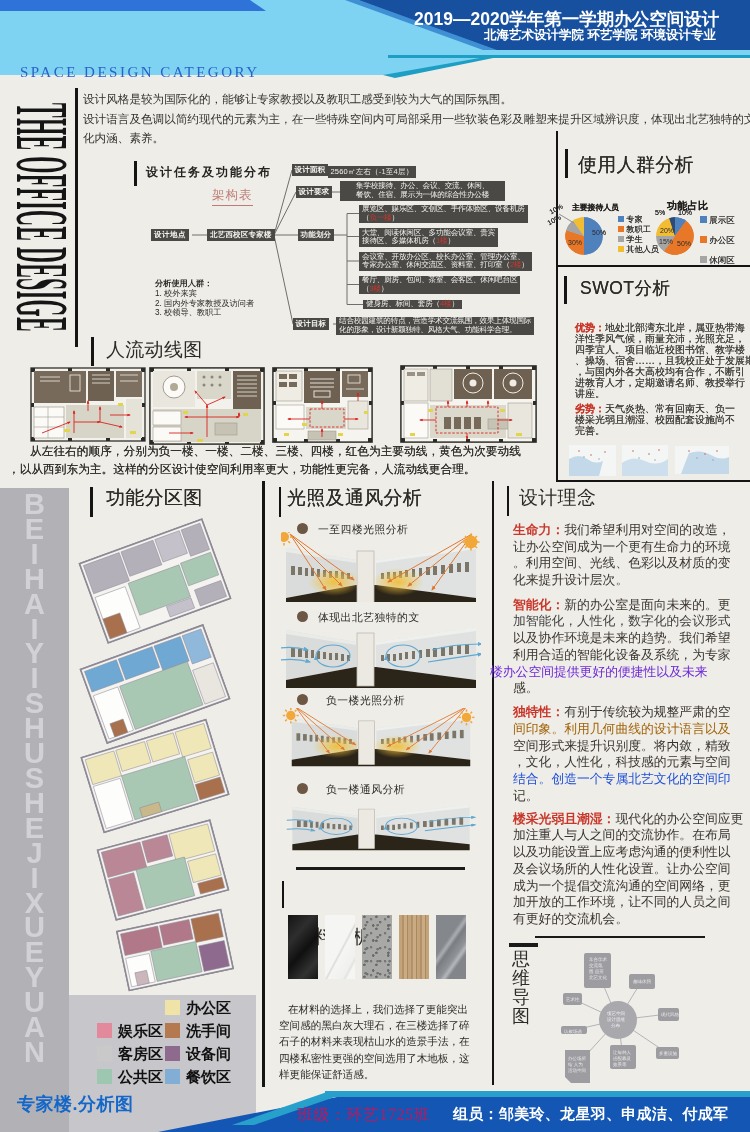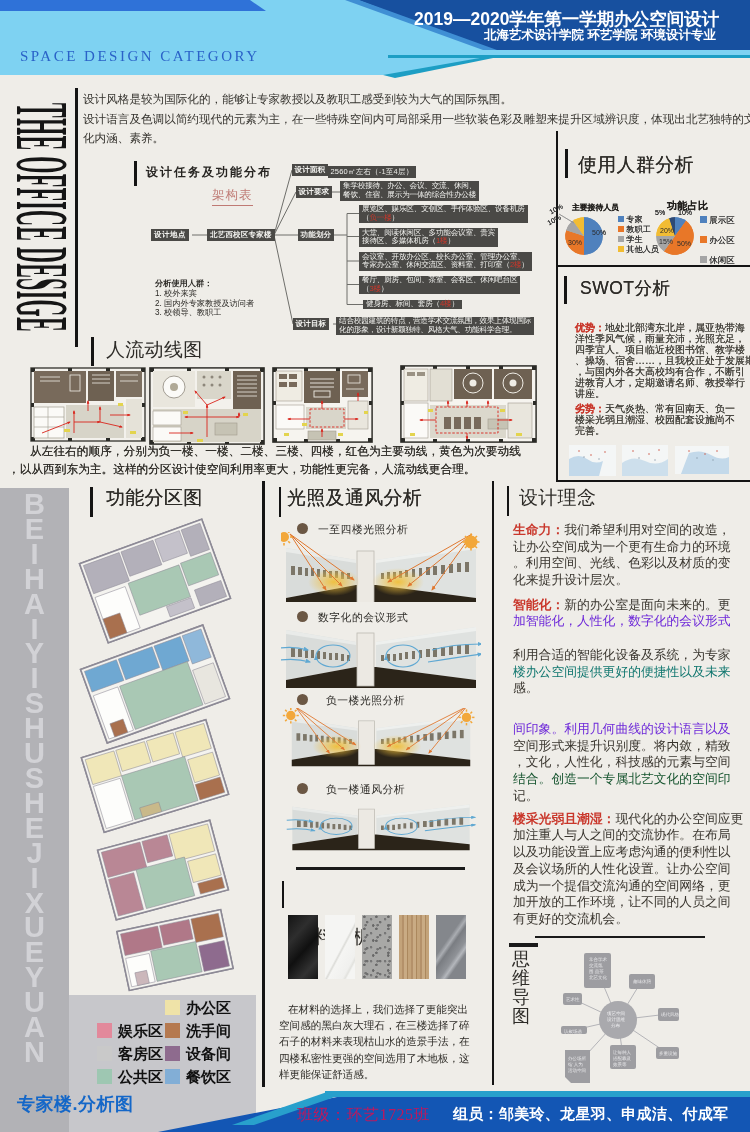--- a/index.html
+++ b/index.html
@@ -12,21 +12,21 @@
 </style></head><body>
 <div id="page">
 
 <div class="abs" style="left:0;top:0;width:750px;height:58px;background:#7ed2f2"></div>
 <div class="abs" style="left:0;top:58px;width:482px;height:17px;background:#7ed2f2;clip-path:polygon(0 0,482px 0,400px 17px,0 17px)"></div>
 <div class="abs" style="left:330px;top:0;width:420px;height:50px;background:#17509f;clip-path:polygon(28px 0,420px 0,420px 50px,160px 50px)"></div>
 <div class="abs" style="left:345px;top:0;width:160px;height:50px;background:#3f8fd4;clip-path:polygon(0 0,14px 0,152px 50px,138px 50px)"></div>
 <div class="abs" style="left:0;top:0;width:266px;height:11px;background:#2f72d8;clip-path:polygon(0 0,250px 0,266px 11px,0 11px)"></div>
 <div class="abs" style="left:388px;top:55px;width:362px;height:3px;background:#1d9ec4"></div>
 <div class="abs" style="left:383px;top:56px;width:120px;height:22px;background:#1d9ec4;clip-path:polygon(0 19px,108px 0,120px 0,12px 22px)"></div>
-<div class="ln" style="left:20px;top:48px;font-family:'Liberation Serif',serif;font-size:15px;color:#2a62c8;letter-spacing:2.5px">SPACE DESIGN CATEGORY</div>
+<div class="ln" style="left:20px;top:64px;font-family:'Liberation Serif',serif;font-size:15px;color:#2a62c8;letter-spacing:2.5px">SPACE DESIGN CATEGORY</div>
 <div class="ln" style="left:414px;top:7px;font-size:17.5px;font-weight:bold;color:#fff">2019—2020学年第一学期办公空间设计</div>
 <div class="ln" style="left:484px;top:27px;font-size:12.5px;font-weight:bold;color:#fff">北海艺术设计学院  环艺学院  环境设计专业</div>
 
 <div class="vbar" style="left:75px;top:88px;width:2.5px;height:259px"></div>
 <div class="ln" style="left:-76px;top:209px;width:236px;text-align:center;line-height:17px;transform:rotate(90deg) scaleY(3.35);font-family:'Liberation Serif',serif;font-size:22px;font-weight:bold;color:#151515;letter-spacing:0.3px">THE OFFICE DESIGE</div>
 
 <div class="ln" style="left:83px;top:92px;font-size:11.6px;color:#35332e">设计风格是较为国际化的，能够让专家教授以及教职工感受到较为大气的国际氛围。</div>
 <div class="ln" style="left:83px;top:111.5px;font-size:11.6px;color:#35332e">设计语言及色调以简约现代的元素为主，在一些特殊空间内可局部采用一些软装色彩及雕塑来提升区域辨识度，体现出北艺独特的文</div>
 <div class="ln" style="left:83px;top:131px;font-size:11.6px;color:#35332e">化内涵、素养。</div>
 
@@ -50,21 +50,21 @@
 <line x1="347" y1="134.5" x2="359" y2="134.5"></line>
 <line x1="347" y1="154.5" x2="363" y2="154.5"></line>
 <line x1="333" y1="174" x2="336" y2="174"></line>
 </g>
     </svg>
 <div class="fbox" style="left:151px;top:228.5px;font-weight:bold;padding:1.5px 3px;letter-spacing:0.5px">设计地点</div>
 <div class="fbox" style="left:207px;top:228.5px;font-weight:bold;padding:1.5px 3px;letter-spacing:0.2px">北艺西校区专家楼</div>
 <div class="fbox" style="left:292px;top:163.5px;font-weight:bold;padding:1.5px 2.5px;letter-spacing:0.2px">设计面积</div>
 <div class="fbox" style="left:328px;top:165.5px;padding:1.5px 2.5px">2560㎡左右（<span style="color:#e8e8e4">-1至4层</span>）</div>
 <div class="fbox" style="left:296px;top:185.5px;font-weight:bold;padding:1.5px 2.5px;letter-spacing:0.2px">设计要求</div>
-<div class="fbox" style="left:340px;top:181px;font-size:7.6px;line-height:8.8px;letter-spacing:-0.2px;padding:1px 3px">集学校接待、办公、会议、交流、休闲、<br>餐饮、住宿、展示为一体的综合性办公楼</div>
+<div class="fbox" style="left:340px;top:181px;font-size:7.6px;line-height:8.8px;letter-spacing:-0.2px;padding:1px 16px">集学校接待、办公、会议、交流、休闲、<br>餐饮、住宿、展示为一体的综合性办公楼</div>
 <div class="fbox" style="left:298px;top:228.5px;font-weight:bold;padding:1.5px 2.5px;letter-spacing:0.2px">功能划分</div>
 <div class="fbox" style="left:359px;top:204.5px;font-size:7.6px;line-height:8.8px;letter-spacing:-0.2px;padding:0.5px 3px">展览区、娱乐区、文创区、手作体验区、设备机房<br>（<span class="red">负一楼</span>）</div>
 <div class="fbox" style="left:359px;top:228px;font-size:7.6px;line-height:8.8px;letter-spacing:-0.2px;padding:0.5px 3px">大堂、阅读休闲区、多功能会议室、贵宾<br>接待区、多媒体机房（<span class="red">1楼</span>）</div>
 <div class="fbox" style="left:359px;top:252px;font-size:7.6px;line-height:8.8px;letter-spacing:-0.2px;padding:0.5px 3px">会议室、开放办公区、校长办公室、管理办公室、<br>专家办公室、休闲交流区、资料室、打印室（<span class="red">2楼</span>）</div>
 <div class="fbox" style="left:359px;top:275.5px;font-size:7.6px;line-height:8.8px;letter-spacing:-0.2px;padding:0.5px 3px">餐厅、厨房、包间、茶室、会客区、休闲吧台区<br>（<span class="red">3楼</span>）</div>
 <div class="fbox" style="left:363px;top:299.5px;font-size:7.6px;line-height:8.8px;letter-spacing:-0.2px;padding:0.5px 3px">健身房、标间、套房（<span class="red">4楼</span>）</div>
 <div class="fbox" style="left:293px;top:317.5px;font-weight:bold;padding:1.5px 2.5px;letter-spacing:0.2px">设计目标</div>
 <div class="fbox" style="left:336px;top:316.5px;font-size:7.6px;line-height:8.8px;letter-spacing:-0.2px;padding:0.5px 3px">结合校园建筑的特点，营造学术交流氛围，效果上体现国际<br>化的形象，设计新颖独特、风格大气、功能科学合理。</div>
 <div class="ln" style="left:155px;top:277.5px;font-size:8.2px;color:#2c2a26;font-weight:bold">分析使用人群：</div>
 <div class="ln" style="left:155px;top:288px;font-size:8.2px;color:#2c2a26">1.  校外来宾</div>
@@ -1017,21 +1017,21 @@
       </g>
       <g transform="translate(3,5)">
         <use href="#sun"></use>
       </g>
       <g transform="translate(190,10)">
         <use href="#sun"></use>
         <circle cx="0" cy="0" r="6.5" fill="#f2a73a"></circle>
       </g>
     </svg>
 <div class="abs" style="left:297px;top:611px;width:11px;height:11px;border-radius:50%;background:#6b5744"></div>
-<div class="ln" style="left:318px;top:611px;font-size:10.8px;color:#2e2c28;letter-spacing:0.5px">数字化的会议形式</div>
+<div class="ln" style="left:318px;top:611px;font-size:10.8px;color:#2e2c28;letter-spacing:0.5px">体现出北艺独特的文</div>
 <svg class="abs" style="left:281px;top:620px" width="200" height="70" viewBox="0 0 200 70">
       <g transform="translate(5,2)">
         <use href="#ventroom"></use>
       </g>
     </svg>
 <div class="abs" style="left:297px;top:694px;width:11px;height:11px;border-radius:50%;background:#6b5744"></div>
 <div class="ln" style="left:326px;top:694px;font-size:10.8px;color:#2e2c28;letter-spacing:0.5px">负一楼光照分析</div>
 <svg class="abs" style="left:281px;top:708px" width="200" height="62" viewBox="0 0 200 66">
       <g transform="translate(5,4) scale(1,0.88)">
         <use href="#lightroom"></use>
@@ -1066,28 +1066,30 @@
 <div class="ln" style="left:279px;top:1067.8px;font-size:10.6px;color:#2f2d28">样更能保证舒适感。</div>
 
 <div class="vbar" style="left:491.5px;top:481px;width:2.5px;height:604px"></div>
 <div class="vbar" style="left:506.5px;top:486px;width:2.5px;height:30px"></div>
 <div class="h20" style="left:519px;top:485px">设计理念</div>
 <div class="ln" style="left:513px;top:522px;font-size:12.8px;color:#39352e"><b class="red">生命力：</b>我们希望利用对空间的改造，</div>
 <div class="ln" style="left:513px;top:538.7px;font-size:12.8px;color:#39352e">让办公空间成为一个更有生命力的环境</div>
 <div class="ln" style="left:513px;top:555.4px;font-size:12.8px;color:#39352e">。利用空间、光线、色彩以及材质的变</div>
 <div class="ln" style="left:513px;top:572.1px;font-size:12.8px;color:#39352e">化来提升设计层次。</div>
 <div class="ln" style="left:513px;top:596.7px;font-size:12.8px;color:#39352e"><b class="red">智能化：</b>新的办公室是面向未来的。更</div>
-<div class="ln" style="left:513px;top:613.4px;font-size:12.8px;color:#6d28d9">加智能化，人性化，数字化的会议形式</div>
+<div class="ln" style="left:513px;top:613.4px;font-size:12.8px;color:#404040">加智能化，人性化，数字化的会议形式</div>
+<div class="ln" style="left:513px;top:630.1px;font-size:12.8px;color:#39352e">以及协作环境是未来的趋势。我们希望</div>
 <div class="ln" style="left:513px;top:646.8px;font-size:12.8px;color:#39352e">利用合适的智能化设备及系统，为专家</div>
-<div class="ln" style="left:513px;top:663.5px;font-size:12.8px;color:#0f766e">楼办公空间提供更好的便捷性以及未来</div>
+<div class="ln" style="left:490px;top:663.5px;font-size:12.8px;color:#6d28d9">楼办公空间提供更好的便捷性以及未来</div>
 <div class="ln" style="left:513px;top:680.2px;font-size:12.8px;color:#39352e">感。</div>
-<div class="ln" style="left:513px;top:720.9px;font-size:12.8px;color:#6d28d9">间印象。利用几何曲线的设计语言以及</div>
+<div class="ln" style="left:513px;top:704.2px;font-size:12.8px;color:#39352e"><b class="red">独特性：</b>有别于传统较为规整严肃的空</div>
+<div class="ln" style="left:513px;top:720.9px;font-size:12.8px;color:#a16207">间印象。利用几何曲线的设计语言以及</div>
 <div class="ln" style="left:513px;top:737.6px;font-size:12.8px;color:#39352e">空间形式来提升识别度。将内敛，精致</div>
 <div class="ln" style="left:513px;top:754.3px;font-size:12.8px;color:#39352e">，文化，人性化，科技感的元素与空间</div>
-<div class="ln" style="left:513px;top:771px;font-size:12.8px;color:#14532d">结合。创造一个专属北艺文化的空间印</div>
+<div class="ln" style="left:513px;top:771px;font-size:12.8px;color:#1d4ed8">结合。创造一个专属北艺文化的空间印</div>
 <div class="ln" style="left:513px;top:787.7px;font-size:12.8px;color:#39352e">记。</div>
 <div class="ln" style="left:513px;top:810.7px;font-size:12.8px;color:#39352e"><b class="red">楼采光弱且潮湿：</b>现代化的办公空间应更</div>
 <div class="ln" style="left:513px;top:827.4px;font-size:12.8px;color:#39352e">加注重人与人之间的交流协作。在布局</div>
 <div class="ln" style="left:513px;top:844.1px;font-size:12.8px;color:#39352e">以及功能设置上应考虑沟通的便利性以</div>
 <div class="ln" style="left:513px;top:877.5px;font-size:12.8px;color:#39352e">成为一个提倡交流沟通的空间网络，更</div>
 <div class="ln" style="left:513px;top:860.8px;font-size:12.8px;color:#39352e">及会议场所的人性化设置。让办公空间</div>
 <div class="ln" style="left:513px;top:894.2px;font-size:12.8px;color:#39352e">加开放的工作环境，让不同的人员之间</div>
 <div class="ln" style="left:513px;top:910.9px;font-size:12.8px;color:#39352e">有更好的交流机会。</div>
 
 <div class="abs" style="left:535px;top:935.5px;width:170px;height:2.5px;background:#1a1a1a"></div>

